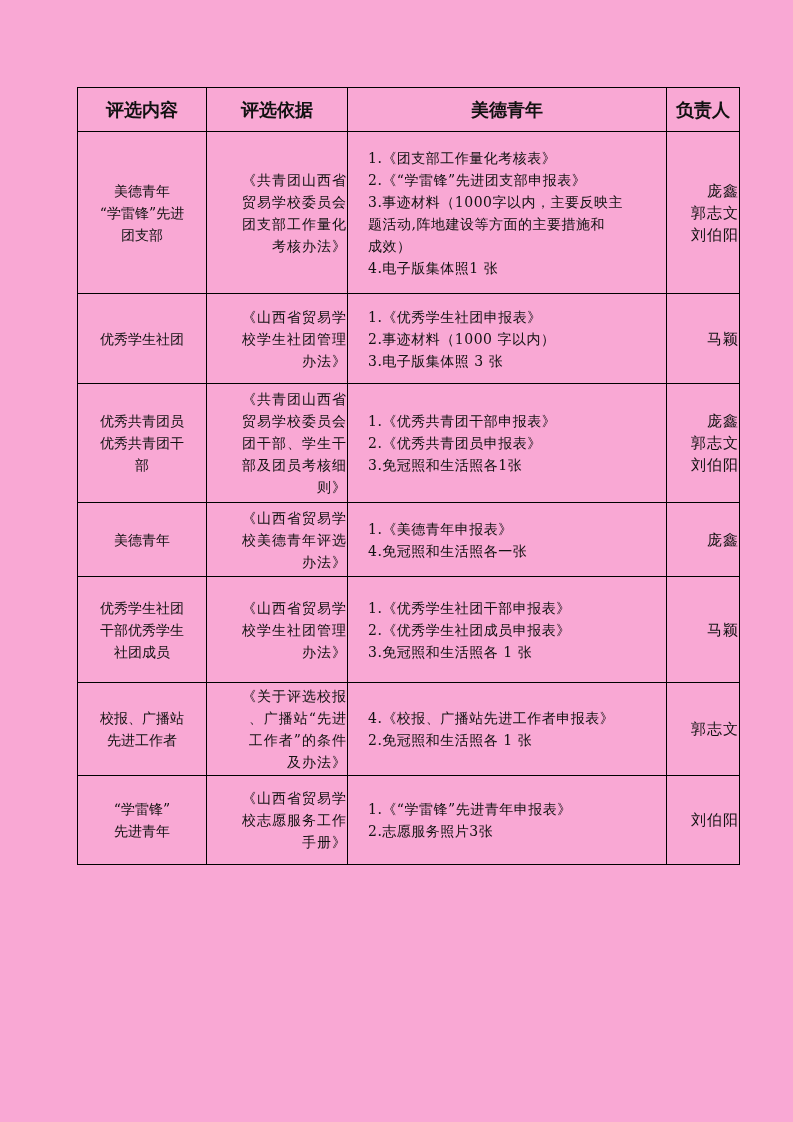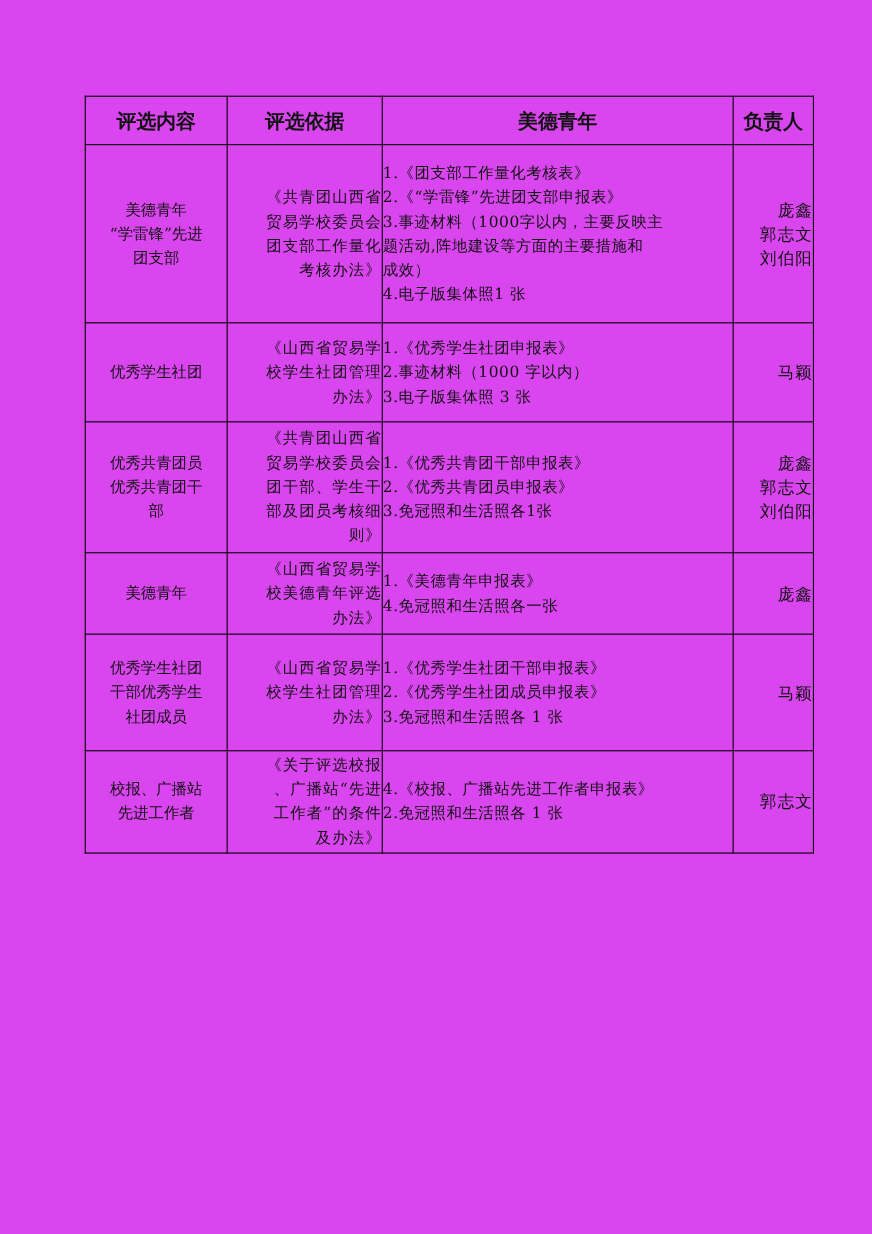--- a/index.html
+++ b/index.html
@@ -12,21 +12,21 @@
       height: 1122px;
       position: relative;
       overflow: hidden;
       font-family: "DejaVu Serif", "Liberation Serif", serif;
       color: #111111;
     }
     .page {
       position: absolute;
       left: 0; top: 0;
       width: 793px; height: 1122px;
-      background: #d946ef;
+      background: #f9a8d4;
     }
     table.award-table {
       position: absolute;
       left: 77px;
       top: 87px;
       width: 662px;
       border-collapse: collapse;
       table-layout: fixed;
     }
     table.award-table td, table.award-table th {
@@ -43,21 +43,21 @@
     }
     td {
       font-size: 14px;
       line-height: 22px;
     }
     td.c-item { text-align: center; padding: 0 6px; }
     td.c-basis { text-align: right; padding: 0 8px; letter-spacing: 1px; }
     td.c-materials { text-align: left; padding: 0 6px 0 22px; letter-spacing: 0.5px; }
     td.c-owner { text-align: right; padding: 0 2px; font-size: 15px; letter-spacing: 1px; }
     .line { display: block; }
-    .mat-line { display: block; }
+    .mat-line { display: block; margin-left: 20px; }
   </style>
 </head>
 <body>
 
 <div class="page">
   <table class="award-table">
     <colgroup>
       <col style="width:129px">
       <col style="width:141px">
       <col style="width:319px">
@@ -189,15 +189,33 @@
             <span class="line">及办法》</span>
           </td>
           <td class="c-materials">
             <span class="mat-line">4.《校报、广播站先进工作者申报表》</span>
             <span class="mat-line">2.免冠照和生活照各 1 张</span>
           </td>
           <td class="c-owner">
             <span class="line">郭志文</span>
           </td>
         </tr>
+        <tr style="height: 89px;">
+          <td class="c-item">
+            <span class="line">“学雷锋”</span>
+            <span class="line">先进青年</span>
+          </td>
+          <td class="c-basis">
+            <span class="line">《山西省贸易学</span>
+            <span class="line">校志愿服务工作</span>
+            <span class="line">手册》</span>
+          </td>
+          <td class="c-materials">
+            <span class="mat-line">1.《“学雷锋”先进青年申报表》</span>
+            <span class="mat-line">2.志愿服务照片3张</span>
+          </td>
+          <td class="c-owner">
+            <span class="line">刘伯阳</span>
+          </td>
+        </tr>
       </tbody>
   </table>
 </div>
 
 </body></html>

